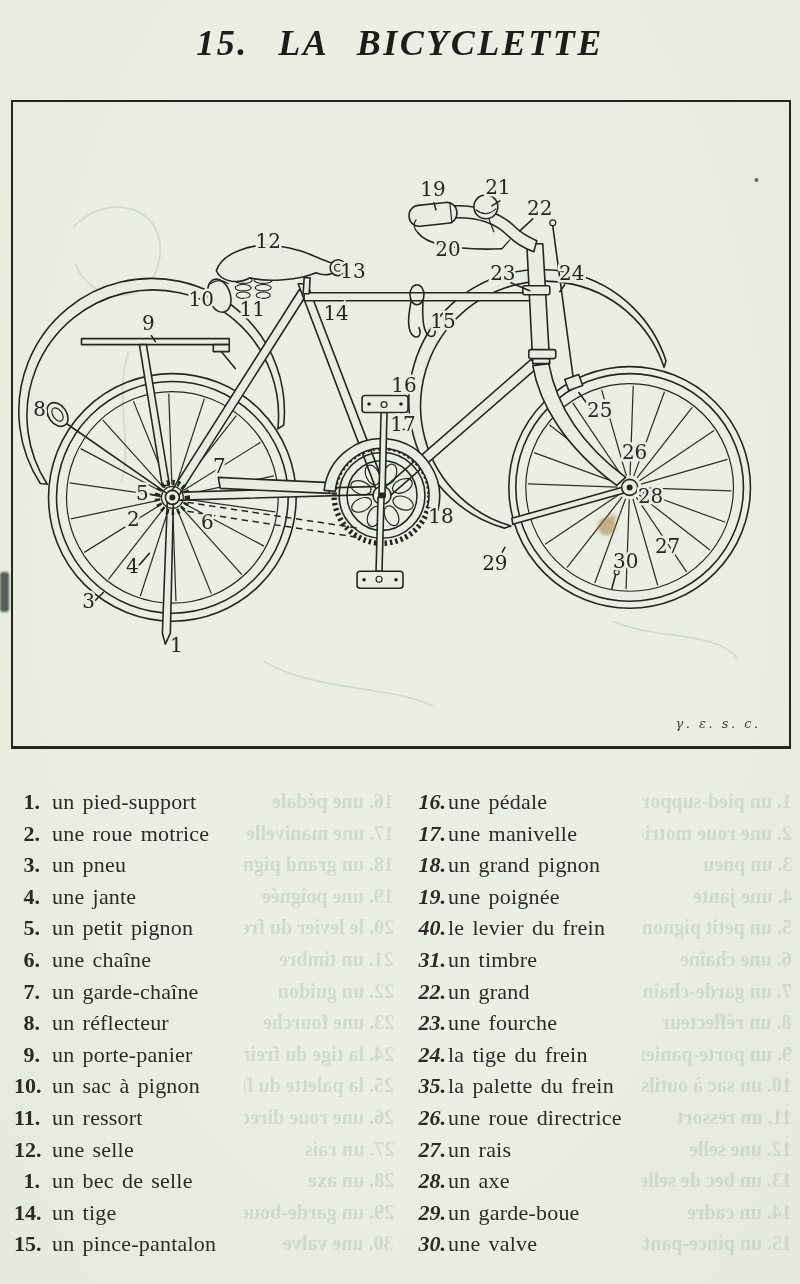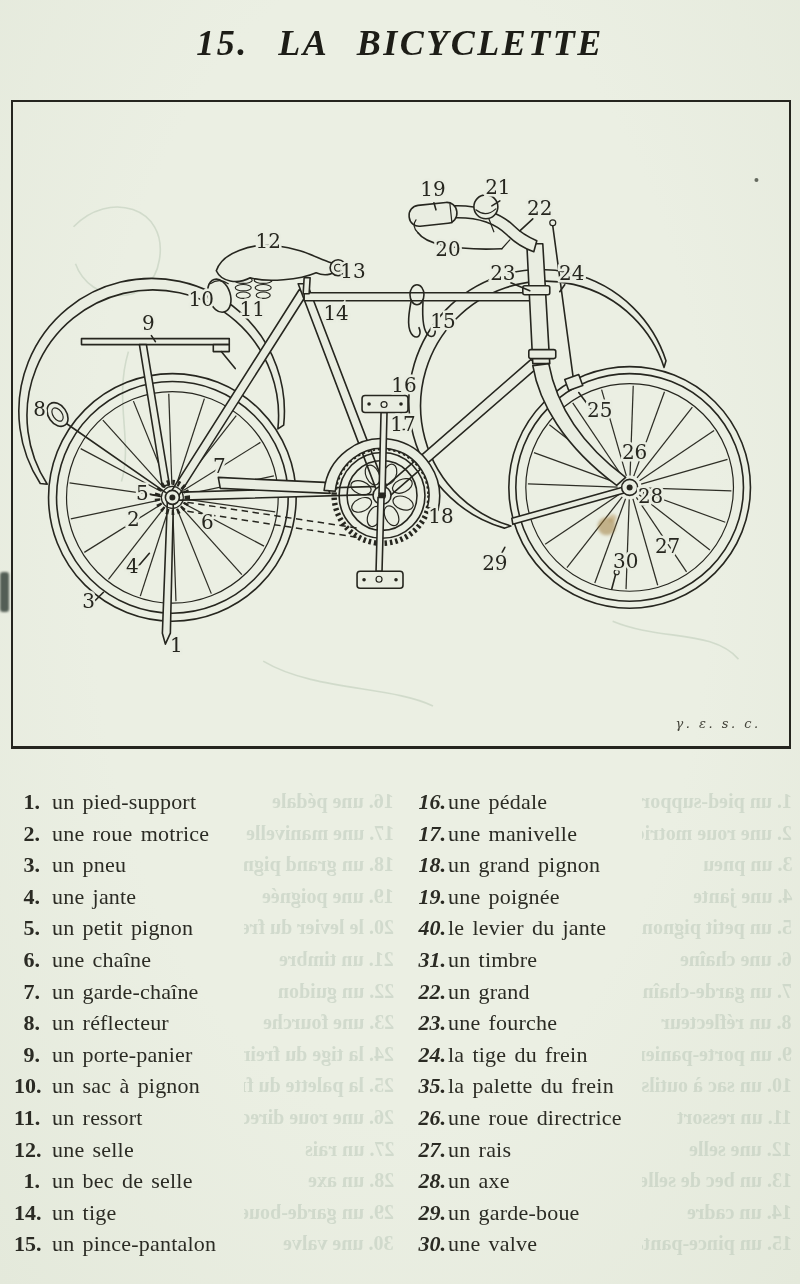--- a/index.html
+++ b/index.html
@@ -337,21 +337,21 @@
       <div class="vrow"><span class="vnum">12.</span><span class="vterm">une selle</span><span class="vghost">27. un rais</span></div>
       <div class="vrow"><span class="vnum">1.</span><span class="vterm">un bec de selle</span><span class="vghost">28. un axe</span></div>
       <div class="vrow"><span class="vnum">14.</span><span class="vterm">un tige</span><span class="vghost">29. un garde-boue</span></div>
       <div class="vrow"><span class="vnum">15.</span><span class="vterm">un pince-pantalon</span><span class="vghost">30. une valve</span></div>
     </div>
   <div class="vocab-col col-right">
       <div class="vrow"><span class="vnum">16.</span><span class="vterm">une pédale</span><span class="vghost">1. un pied-support</span></div>
       <div class="vrow"><span class="vnum">17.</span><span class="vterm">une manivelle</span><span class="vghost">2. une roue motrice</span></div>
       <div class="vrow"><span class="vnum">18.</span><span class="vterm">un grand pignon</span><span class="vghost">3. un pneu</span></div>
       <div class="vrow"><span class="vnum">19.</span><span class="vterm">une poignée</span><span class="vghost">4. une jante</span></div>
-      <div class="vrow"><span class="vnum">40.</span><span class="vterm">le levier du jante</span><span class="vghost">5. un petit pignon</span></div>
+      <div class="vrow"><span class="vnum">40.</span><span class="vterm">le levier du frein</span><span class="vghost">5. un petit pignon</span></div>
       <div class="vrow"><span class="vnum">31.</span><span class="vterm">un timbre</span><span class="vghost">6. une chaîne</span></div>
       <div class="vrow"><span class="vnum">22.</span><span class="vterm">un grand</span><span class="vghost">7. un garde-chaîne</span></div>
       <div class="vrow"><span class="vnum">23.</span><span class="vterm">une fourche</span><span class="vghost">8. un réflecteur</span></div>
       <div class="vrow"><span class="vnum">24.</span><span class="vterm">la tige du frein</span><span class="vghost">9. un porte-panier</span></div>
       <div class="vrow"><span class="vnum">35.</span><span class="vterm">la palette du frein</span><span class="vghost">10. un sac à outils</span></div>
       <div class="vrow"><span class="vnum">26.</span><span class="vterm">une roue directrice</span><span class="vghost">11. un ressort</span></div>
       <div class="vrow"><span class="vnum">27.</span><span class="vterm">un rais</span><span class="vghost">12. une selle</span></div>
       <div class="vrow"><span class="vnum">28.</span><span class="vterm">un axe</span><span class="vghost">13. un bec de selle</span></div>
       <div class="vrow"><span class="vnum">29.</span><span class="vterm">un garde-boue</span><span class="vghost">14. un cadre</span></div>
       <div class="vrow"><span class="vnum">30.</span><span class="vterm">une valve</span><span class="vghost">15. un pince-pantalon</span></div>

